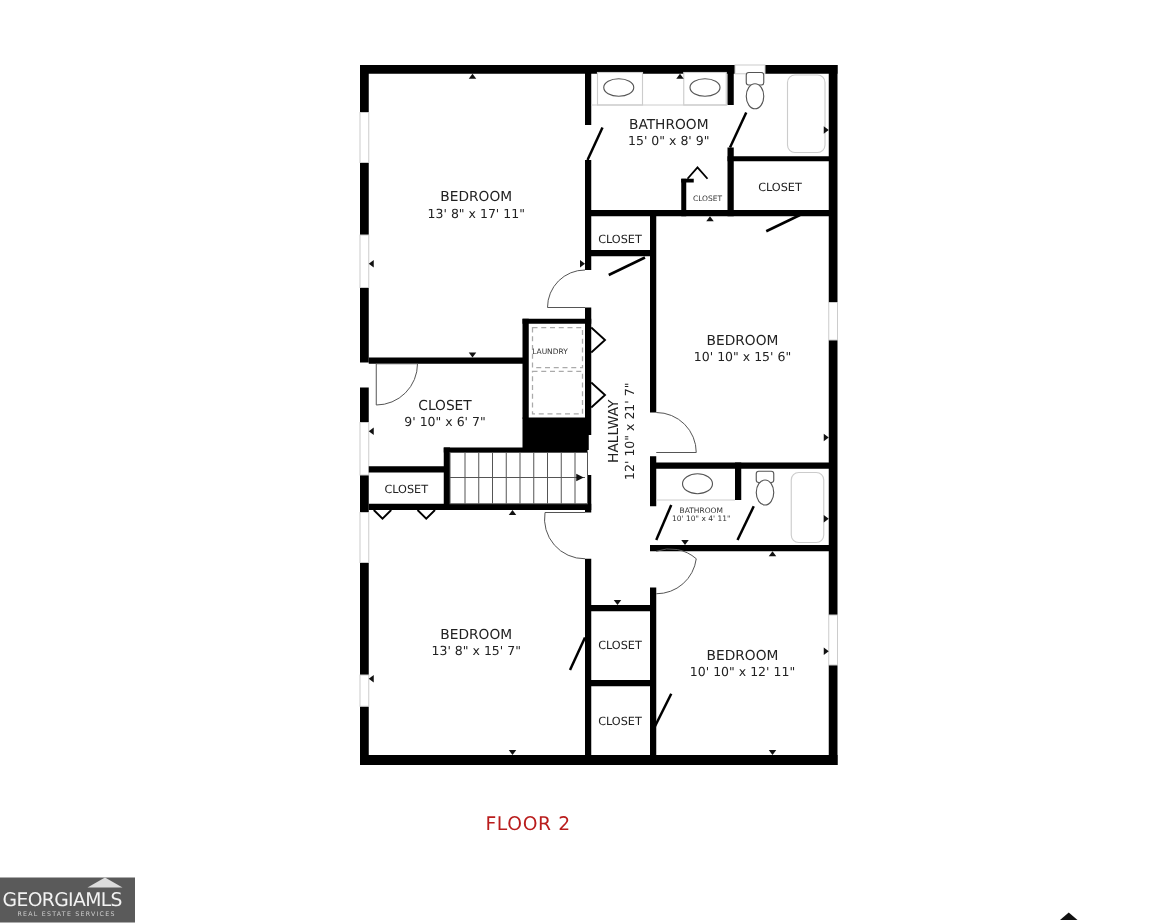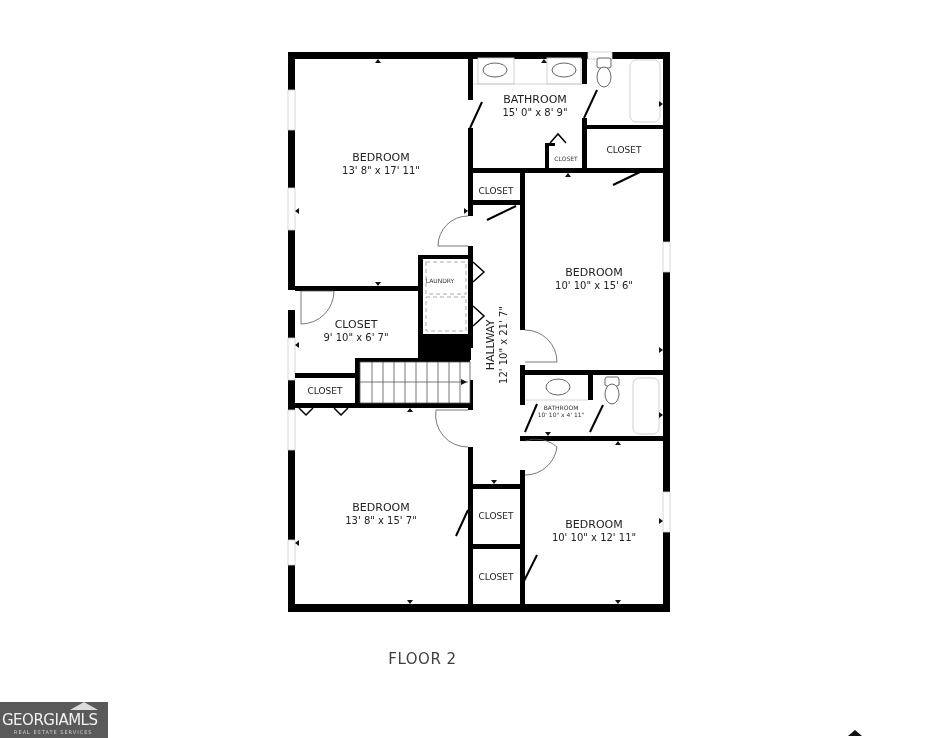--- a/index.html
+++ b/index.html
@@ -11,21 +11,21 @@
     .room-tiny { font-family: "DejaVu Sans", sans-serif; font-size: 6px; fill: #333; text-anchor: middle; }
     .wall { fill: #000; }
     .door-arc { fill: none; stroke: #555; stroke-width: 0.8; }
     .door-leaf { stroke: #000; stroke-width: 2; }
     .fixture { fill: #fff; stroke: #555; stroke-width: 0.9; }
     .fixture-light { fill: #fff; stroke: #ccc; stroke-width: 0.9; }
     .dash { fill: none; stroke: #aaa; stroke-width: 1; stroke-dasharray: 4 3; }
     .stair-line { stroke: #555; stroke-width: 0.8; }
     .window { fill: #fff; stroke: #ccc; stroke-width: 0.8; }
     .marker { fill: #111; }
-    #floor-label { position: absolute; left: 0; width: 845px; top: 650px; text-align: center; font-family: "DejaVu Sans", sans-serif; font-size: 15px; color: #404040; letter-spacing: 0.5px; }
+    #floor-label { position: absolute; left: 0; width: 845px; top: 650px; text-align: center; font-family: "DejaVu Sans", sans-serif; font-size: 15px; color: #b91c1c; letter-spacing: 0.5px; }
     #logo { position: absolute; left: 0; top: 702px; width: 108px; height: 40px; background: #5a5a5a; color: #f2f2f2; }
     #logo .logo-main { position: absolute; left: 2px; top: 9px; font-family: "DejaVu Sans", sans-serif; font-size: 15px; letter-spacing: -0.5px; white-space: nowrap; }
     #logo .logo-sub { position: absolute; left: 14px; top: 27px; font-family: "DejaVu Sans", sans-serif; font-size: 5px; letter-spacing: 1px; color: #cfcfcf; white-space: nowrap; }
     #logo .roof { position: absolute; left: 70px; top: 0px; width: 0; height: 0; border-left: 14px solid transparent; border-right: 14px solid transparent; border-bottom: 8px solid #dcdcdc; }
     #corner-mark { position: absolute; left: 848px; top: 730px; width: 0; height: 0; border-left: 7px solid transparent; border-right: 7px solid transparent; border-bottom: 6px solid #111; }
   </style>
 </head>
 <body>
 
 <svg id="plan" viewBox="0 0 941 738" xmlns="http://www.w3.org/2000/svg">

